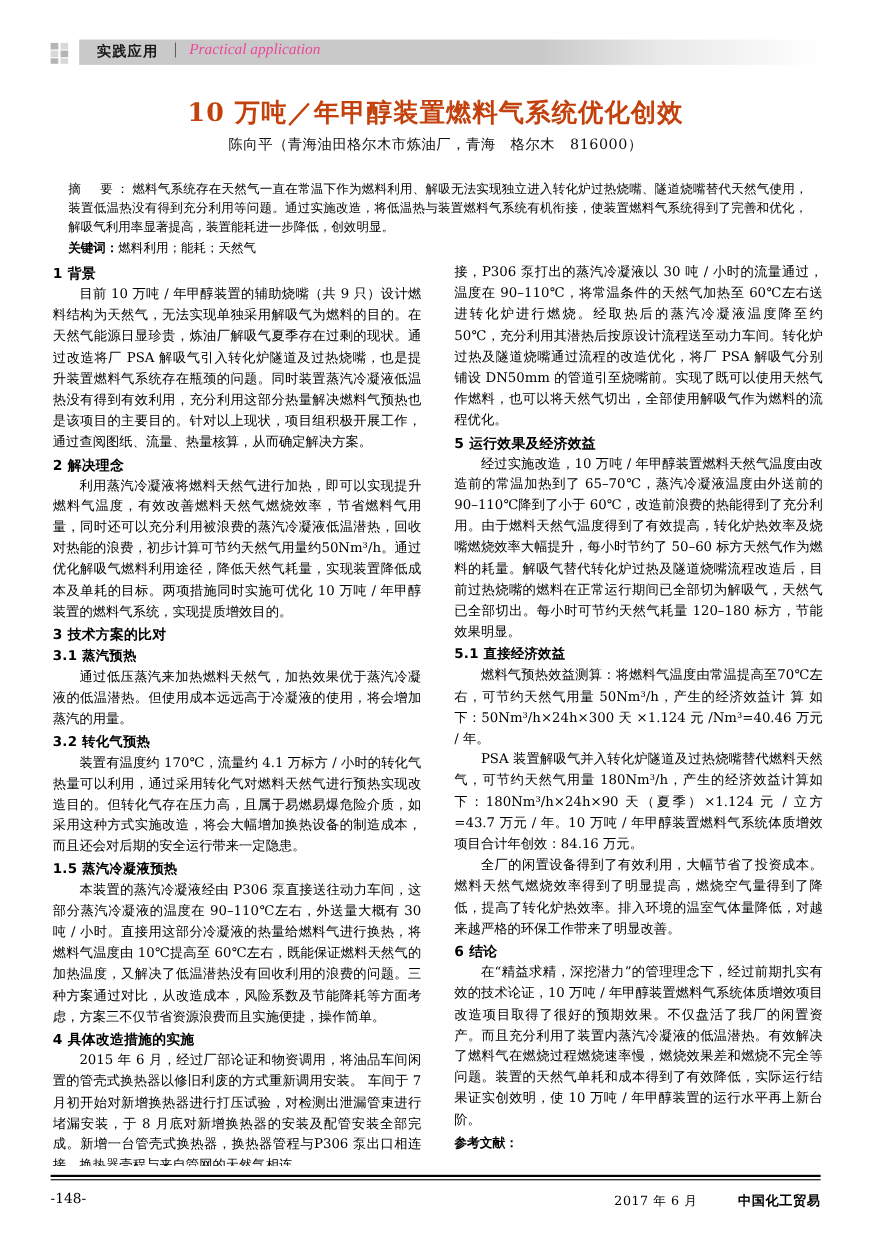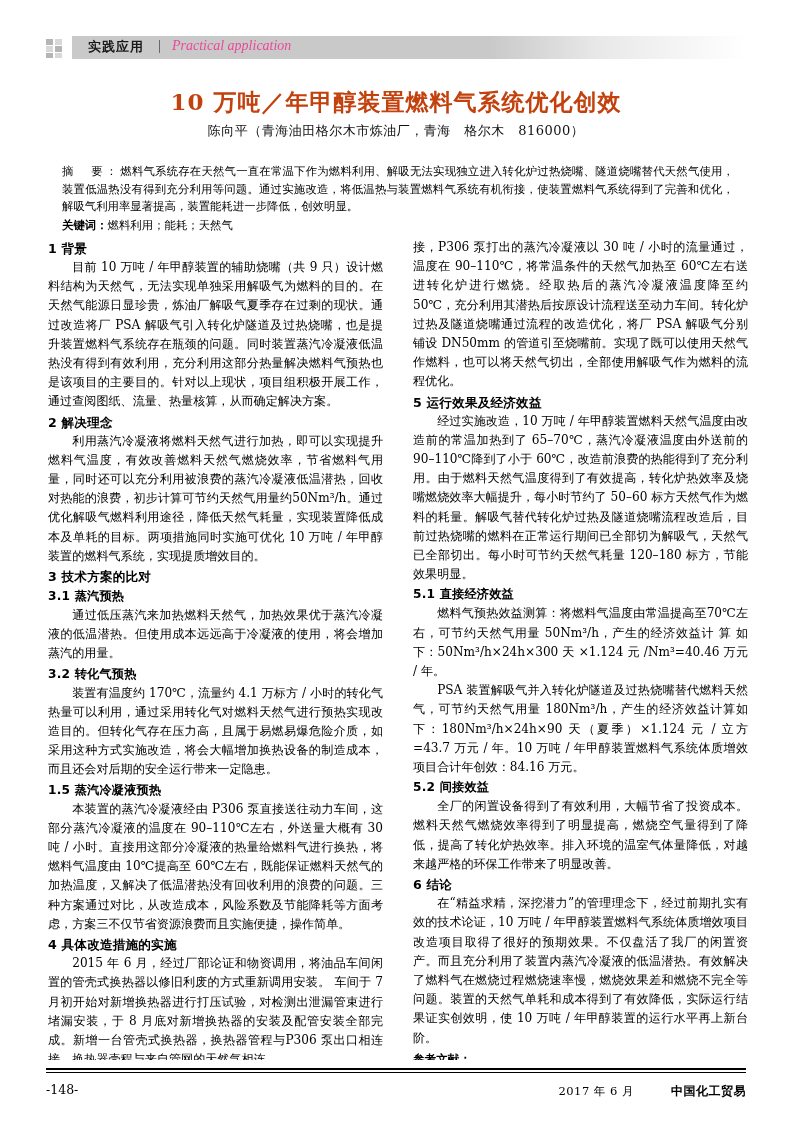--- a/index.html
+++ b/index.html
@@ -286,21 +286,20 @@
         <div class="h1">4  具体改造措施的实施</div>
         <p class="body">2015 年 6 月，经过厂部论证和物资调用，将油品车间闲置的管壳式换热器以修旧利废的方式重新调用安装。 车间于 7 月初开始对新增换热器进行打压试验，对检测出泄漏管束进行堵漏安装，于 8 月底对新增换热器的安装及配管安装全部完成。新增一台管壳式换热器，换热器管程与P306 泵出口相连接，换热器壳程与来自管网的天然气相连</p>
       </div>
     <div class="col col-right" id="col-right">
         <p class="body noindent">接，P306 泵打出的蒸汽冷凝液以 30 吨 / 小时的流量通过，温度在 90–110℃，将常温条件的天然气加热至 60℃左右送进转化炉进行燃烧。经取热后的蒸汽冷凝液温度降至约 50℃，充分利用其潜热后按原设计流程送至动力车间。转化炉过热及隧道烧嘴通过流程的改造优化，将厂 PSA 解吸气分别铺设 DN50mm 的管道引至烧嘴前。实现了既可以使用天然气作燃料，也可以将天然气切出，全部使用解吸气作为燃料的流程优化。</p>
         <div class="h1">5  运行效果及经济效益</div>
         <p class="body">经过实施改造，10 万吨 / 年甲醇装置燃料天然气温度由改造前的常温加热到了 65–70℃，蒸汽冷凝液温度由外送前的 90–110℃降到了小于 60℃，改造前浪费的热能得到了充分利用。由于燃料天然气温度得到了有效提高，转化炉热效率及烧嘴燃烧效率大幅提升，每小时节约了 50–60 标方天然气作为燃料的耗量。解吸气替代转化炉过热及隧道烧嘴流程改造后，目前过热烧嘴的燃料在正常运行期间已全部切为解吸气，天然气已全部切出。每小时可节约天然气耗量 120–180 标方，节能效果明显。</p>
         <div class="h2">5.1  直接经济效益</div>
         <p class="body">燃料气预热效益测算：将燃料气温度由常温提高至70℃左右，可节约天然气用量 50Nm³/h，产生的经济效益计 算 如 下：50Nm³/h×24h×300 天 ×1.124 元 /Nm³=40.46 万元 / 年。</p>
         <p class="body">PSA 装置解吸气并入转化炉隧道及过热烧嘴替代燃料天然气，可节约天然气用量 180Nm³/h，产生的经济效益计算如下：180Nm³/h×24h×90 天（夏季）×1.124 元 / 立方 =43.7 万元 / 年。10 万吨 / 年甲醇装置燃料气系统体质增效项目合计年创效：84.16 万元。</p>
-        <div class="h2">5.2  间接效益</div>
         <p class="body">全厂的闲置设备得到了有效利用，大幅节省了投资成本。燃料天然气燃烧效率得到了明显提高，燃烧空气量得到了降低，提高了转化炉热效率。排入环境的温室气体量降低，对越来越严格的环保工作带来了明显改善。</p>
         <div class="h1">6  结论</div>
         <p class="body">在“精益求精，深挖潜力”的管理理念下，经过前期扎实有效的技术论证，10 万吨 / 年甲醇装置燃料气系统体质增效项目改造项目取得了很好的预期效果。不仅盘活了我厂的闲置资产。而且充分利用了装置内蒸汽冷凝液的低温潜热。有效解决了燃料气在燃烧过程燃烧速率慢，燃烧效果差和燃烧不完全等问题。装置的天然气单耗和成本得到了有效降低，实际运行结果证实创效明，使 10 万吨 / 年甲醇装置的运行水平再上新台阶。</p>
         <div class="refs-head">参考文献：</div>
       </div>
   </div>
 
   <div class="footer-rule"></div>
   <div class="footer">
     <span class="pagenum">-148-</span>

